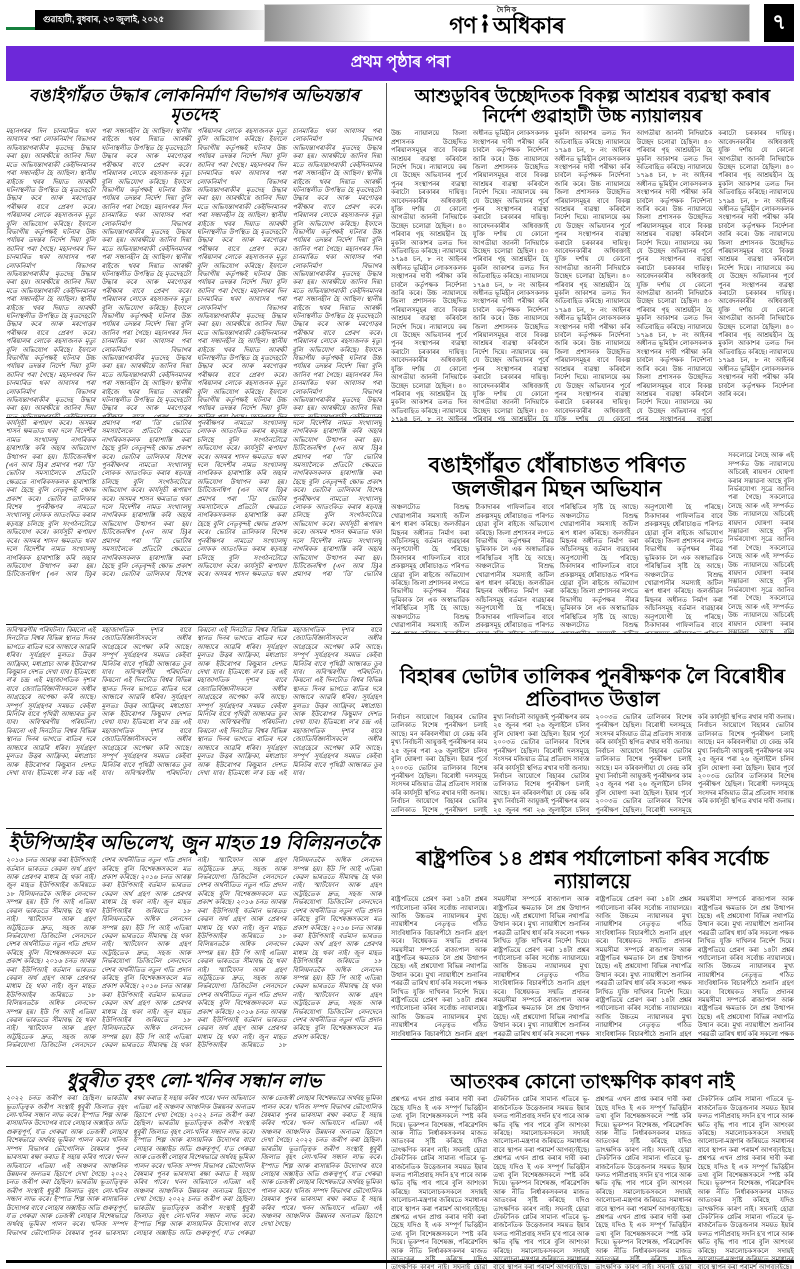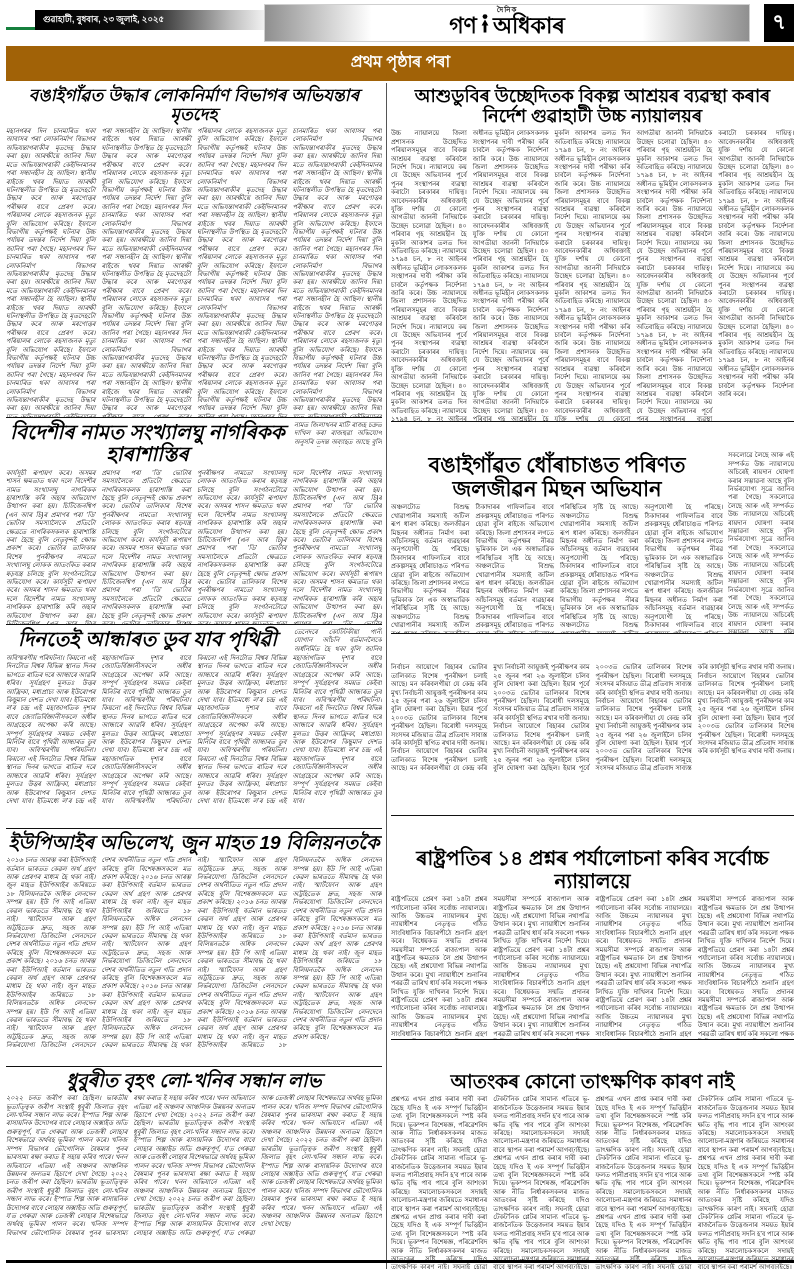--- a/index.html
+++ b/index.html
@@ -27,21 +27,21 @@
   .logo-person { display:inline-block; }
   .mh-right { width:215px; padding-top:6px; border-bottom:1px solid #222; height:26px; text-align:right; }
   .mh-right-date { font-size:10.5px; font-weight:bold; white-space:nowrap; }
   .page-num-box {
     width:30px; height:38px; background:#000; color:#fff; margin-left:8px;
     display:flex; align-items:center; justify-content:center;
     font-size:21px; font-weight:bold;
   }
   
   .section-banner {
-    margin-top:2px; background:#a16207; color:#fff; text-align:center;
+    margin-top:2px; background:#6d28d9; color:#fff; text-align:center;
     font-size:16px; font-weight:bold; padding:3px 0 5px 1px;
   }
   
   .content { display:flex; height:1186px; margin-top:2px; }
   .col-block { display:flex; flex-direction:column; }
   .col-left  { width:376px;font-style:italic; }
   .col-right { flex:1;gap:28px; }
   .v-rule { width:1px; background:#555; margin:0 4px; }
   .article { border-bottom:1px solid #111; padding:1px 0 2px 0; overflow:hidden; }
   .article:last-child { border-bottom:none; }
@@ -117,32 +117,24 @@
   <div class="content">
 
     <div class="col-block col-left">
 
       <div class="article aL1">
         <div class="headline hl-17">বঙাইগাঁৱত উদ্ধাৰ লোকনিৰ্মাণ বিভাগৰ অভিযন্তাৰ মৃতদেহ</div>
         <div class="body-text cols-4">মহানগৰৰ দিন চানমাৰিত থকা আবাসৰ পৰা লোকনিৰ্মাণ বিভাগৰ অভিযন্তাগৰাকীৰ মৃতদেহ উদ্ধাৰ কৰা হয়। আৰক্ষীয়ে জানিব দিয়া মতে অভিযন্তাগৰাকী কেইদিনমানৰ পৰা সন্ধানহীন হৈ আছিল। স্থানীয় ৰাইজে খবৰ দিয়াত আৰক্ষী ঘটনাস্থলীত উপস্থিত হৈ মৃতদেহটো উদ্ধাৰ কৰে আৰু মৰণোত্তৰ পৰীক্ষাৰ বাবে প্ৰেৰণ কৰে। পৰিয়ালৰ লোকে ৰহস্যজনক মৃত্যু বুলি অভিযোগ কৰিছে। ইফালে বিভাগীয় কৰ্তৃপক্ষই ঘটনাৰ উচ্চ পৰ্যায়ৰ তদন্তৰ নিৰ্দেশ দিয়া বুলি জানিব পৰা গৈছে। মহানগৰৰ দিন চানমাৰিত থকা আবাসৰ পৰা লোকনিৰ্মাণ বিভাগৰ অভিযন্তাগৰাকীৰ মৃতদেহ উদ্ধাৰ কৰা হয়। আৰক্ষীয়ে জানিব দিয়া মতে অভিযন্তাগৰাকী কেইদিনমানৰ পৰা সন্ধানহীন হৈ আছিল। স্থানীয় ৰাইজে খবৰ দিয়াত আৰক্ষী ঘটনাস্থলীত উপস্থিত হৈ মৃতদেহটো উদ্ধাৰ কৰে আৰু মৰণোত্তৰ পৰীক্ষাৰ বাবে প্ৰেৰণ কৰে। পৰিয়ালৰ লোকে ৰহস্যজনক মৃত্যু বুলি অভিযোগ কৰিছে। ইফালে বিভাগীয় কৰ্তৃপক্ষই ঘটনাৰ উচ্চ পৰ্যায়ৰ তদন্তৰ নিৰ্দেশ দিয়া বুলি জানিব পৰা গৈছে। মহানগৰৰ দিন চানমাৰিত থকা আবাসৰ পৰা লোকনিৰ্মাণ বিভাগৰ অভিযন্তাগৰাকীৰ মৃতদেহ উদ্ধাৰ কৰা হয়। আৰক্ষীয়ে জানিব দিয়া মতে অভিযন্তাগৰাকী কেইদিনমানৰ পৰা সন্ধানহীন হৈ আছিল। স্থানীয় ৰাইজে খবৰ দিয়াত আৰক্ষী ঘটনাস্থলীত উপস্থিত হৈ মৃতদেহটো উদ্ধাৰ কৰে আৰু মৰণোত্তৰ পৰীক্ষাৰ বাবে প্ৰেৰণ কৰে। পৰিয়ালৰ লোকে ৰহস্যজনক মৃত্যু বুলি অভিযোগ কৰিছে। ইফালে বিভাগীয় কৰ্তৃপক্ষই ঘটনাৰ উচ্চ পৰ্যায়ৰ তদন্তৰ নিৰ্দেশ দিয়া বুলি জানিব পৰা গৈছে। মহানগৰৰ দিন চানমাৰিত থকা আবাসৰ পৰা লোকনিৰ্মাণ বিভাগৰ অভিযন্তাগৰাকীৰ মৃতদেহ উদ্ধাৰ কৰা হয়। আৰক্ষীয়ে জানিব দিয়া মতে অভিযন্তাগৰাকী কেইদিনমানৰ পৰা সন্ধানহীন হৈ আছিল। স্থানীয় ৰাইজে খবৰ দিয়াত আৰক্ষী ঘটনাস্থলীত উপস্থিত হৈ মৃতদেহটো উদ্ধাৰ কৰে আৰু মৰণোত্তৰ পৰীক্ষাৰ বাবে প্ৰেৰণ কৰে। পৰিয়ালৰ লোকে ৰহস্যজনক মৃত্যু বুলি অভিযোগ কৰিছে। ইফালে বিভাগীয় কৰ্তৃপক্ষই ঘটনাৰ উচ্চ পৰ্যায়ৰ তদন্তৰ নিৰ্দেশ দিয়া বুলি জানিব পৰা গৈছে। মহানগৰৰ দিন চানমাৰিত থকা আবাসৰ পৰা লোকনিৰ্মাণ বিভাগৰ অভিযন্তাগৰাকীৰ মৃতদেহ উদ্ধাৰ কৰা হয়। আৰক্ষীয়ে জানিব দিয়া মতে অভিযন্তাগৰাকী কেইদিনমানৰ পৰা সন্ধানহীন হৈ আছিল। স্থানীয় ৰাইজে খবৰ দিয়াত আৰক্ষী ঘটনাস্থলীত উপস্থিত হৈ মৃতদেহটো উদ্ধাৰ কৰে আৰু মৰণোত্তৰ পৰীক্ষাৰ বাবে প্ৰেৰণ কৰে। পৰিয়ালৰ লোকে ৰহস্যজনক মৃত্যু বুলি অভিযোগ কৰিছে। ইফালে বিভাগীয় কৰ্তৃপক্ষই ঘটনাৰ উচ্চ পৰ্যায়ৰ তদন্তৰ নিৰ্দেশ দিয়া বুলি জানিব পৰা গৈছে। মহানগৰৰ দিন চানমাৰিত থকা আবাসৰ পৰা লোকনিৰ্মাণ বিভাগৰ অভিযন্তাগৰাকীৰ মৃতদেহ উদ্ধাৰ কৰা হয়। আৰক্ষীয়ে জানিব দিয়া মতে অভিযন্তাগৰাকী কেইদিনমানৰ পৰা সন্ধানহীন হৈ আছিল। স্থানীয় ৰাইজে খবৰ দিয়াত আৰক্ষী ঘটনাস্থলীত উপস্থিত হৈ মৃতদেহটো উদ্ধাৰ কৰে আৰু মৰণোত্তৰ পৰীক্ষাৰ বাবে প্ৰেৰণ কৰে। পৰিয়ালৰ লোকে ৰহস্যজনক মৃত্যু বুলি অভিযোগ কৰিছে। ইফালে বিভাগীয় কৰ্তৃপক্ষই ঘটনাৰ উচ্চ পৰ্যায়ৰ তদন্তৰ নিৰ্দেশ দিয়া বুলি জানিব পৰা গৈছে। মহানগৰৰ দিন চানমাৰিত থকা আবাসৰ পৰা লোকনিৰ্মাণ বিভাগৰ অভিযন্তাগৰাকীৰ মৃতদেহ উদ্ধাৰ কৰা হয়। আৰক্ষীয়ে জানিব দিয়া মতে অভিযন্তাগৰাকী কেইদিনমানৰ পৰা সন্ধানহীন হৈ আছিল। স্থানীয় ৰাইজে খবৰ দিয়াত আৰক্ষী ঘটনাস্থলীত উপস্থিত হৈ মৃতদেহটো উদ্ধাৰ কৰে আৰু মৰণোত্তৰ পৰীক্ষাৰ বাবে প্ৰেৰণ কৰে। পৰিয়ালৰ লোকে ৰহস্যজনক মৃত্যু বুলি অভিযোগ কৰিছে। ইফালে বিভাগীয় কৰ্তৃপক্ষই ঘটনাৰ উচ্চ পৰ্যায়ৰ তদন্তৰ নিৰ্দেশ দিয়া বুলি জানিব পৰা গৈছে। মহানগৰৰ দিন চানমাৰিত থকা আবাসৰ পৰা লোকনিৰ্মাণ বিভাগৰ অভিযন্তাগৰাকীৰ মৃতদেহ উদ্ধাৰ কৰা হয়। আৰক্ষীয়ে জানিব দিয়া মতে অভিযন্তাগৰাকী কেইদিনমানৰ পৰা সন্ধানহীন হৈ আছিল। স্থানীয় ৰাইজে খবৰ দিয়াত আৰক্ষী ঘটনাস্থলীত উপস্থিত হৈ মৃতদেহটো উদ্ধাৰ কৰে আৰু মৰণোত্তৰ পৰীক্ষাৰ বাবে প্ৰেৰণ কৰে। পৰিয়ালৰ লোকে ৰহস্যজনক মৃত্যু বুলি অভিযোগ কৰিছে। ইফালে বিভাগীয় কৰ্তৃপক্ষই ঘটনাৰ উচ্চ পৰ্যায়ৰ তদন্তৰ নিৰ্দেশ দিয়া বুলি জানিব পৰা গৈছে। মহানগৰৰ দিন চানমাৰিত থকা আবাসৰ পৰা লোকনিৰ্মাণ বিভাগৰ অভিযন্তাগৰাকীৰ মৃতদেহ উদ্ধাৰ কৰা হয়। আৰক্ষীয়ে জানিব দিয়া মতে অভিযন্তাগৰাকী কেইদিনমানৰ পৰা সন্ধানহীন হৈ আছিল। স্থানীয় ৰাইজে খবৰ দিয়াত আৰক্ষী ঘটনাস্থলীত উপস্থিত হৈ মৃতদেহটো উদ্ধাৰ কৰে আৰু মৰণোত্তৰ পৰীক্ষাৰ বাবে প্ৰেৰণ কৰে। পৰিয়ালৰ লোকে ৰহস্যজনক মৃত্যু বুলি অভিযোগ কৰিছে। ইফালে বিভাগীয় কৰ্তৃপক্ষই ঘটনাৰ উচ্চ পৰ্যায়ৰ তদন্তৰ নিৰ্দেশ দিয়া বুলি জানিব পৰা গৈছে। মহানগৰৰ দিন চানমাৰিত থকা আবাসৰ পৰা লোকনিৰ্মাণ বিভাগৰ অভিযন্তাগৰাকীৰ মৃতদেহ উদ্ধাৰ কৰা হয়। আৰক্ষীয়ে জানিব দিয়া মতে অভিযন্তাগৰাকী কেইদিনমানৰ পৰা সন্ধানহীন হৈ আছিল। স্থানীয় ৰাইজে খবৰ দিয়াত আৰক্ষী ঘটনাস্থলীত উপস্থিত হৈ মৃতদেহটো উদ্ধাৰ কৰে আৰু মৰণোত্তৰ পৰীক্ষাৰ বাবে প্ৰেৰণ কৰে। পৰিয়ালৰ লোকে ৰহস্যজনক মৃত্যু বুলি অভিযোগ কৰিছে। ইফালে বিভাগীয় কৰ্তৃপক্ষই ঘটনাৰ উচ্চ পৰ্যায়ৰ তদন্তৰ নিৰ্দেশ দিয়া বুলি জানিব পৰা গৈছে।</div>
       </div>
 
       <div class="article aL2">
-        <div class="hl-row">
-          <div class="headline hl-20">বিদেশীৰ নামত সংখ্যালঘু নাগৰিকক হাৰাশাস্তিৰ</div>
-          <div class="hl-side">নামত জিলাখনৰ মাটি ৰাজহ চক্ৰত দাখিল কৰা ৰাজহুৱা অভিযোগ অনুসৰি তদন্ত অব্যাহত আছে বুলি সূত্ৰে জানিব পৰা গৈছে।</div>
-        </div>
         <div class="body-text cols-4">কাৰ্যসূচী ৰূপায়ণ কৰে। অসমৰ শাসন ক্ষমতাত থকা দলে বিদেশীৰ নামত সংখ্যালঘু নাগৰিকক হাৰাশাস্তি কৰি অহাৰ অভিযোগ উত্থাপন কৰা হয়। চিটিজেনশ্বিপ (এন আৰ চি)ৰ প্ৰমাণৰ পৰা 'ডি' ভোটাৰ সমস্যালৈকে প্ৰতিটো ক্ষেত্ৰতে নাগৰিকসকলক হাৰাশাস্তি কৰা হৈছে বুলি নেতৃবৃন্দই ক্ষোভ প্ৰকাশ কৰে। ভোটাৰ তালিকাৰ বিশেষ পুনৰীক্ষণৰ নামতো সংখ্যালঘু লোকক আতংকিত কৰাৰ ষড়যন্ত্ৰ চলিছে বুলি সংগঠনটোৱে অভিযোগ কৰে। কাৰ্যসূচী ৰূপায়ণ কৰে। অসমৰ শাসন ক্ষমতাত থকা দলে বিদেশীৰ নামত সংখ্যালঘু নাগৰিকক হাৰাশাস্তি কৰি অহাৰ অভিযোগ উত্থাপন কৰা হয়। চিটিজেনশ্বিপ (এন আৰ চি)ৰ প্ৰমাণৰ পৰা 'ডি' ভোটাৰ সমস্যালৈকে প্ৰতিটো ক্ষেত্ৰতে নাগৰিকসকলক হাৰাশাস্তি কৰা হৈছে বুলি নেতৃবৃন্দই ক্ষোভ প্ৰকাশ কৰে। ভোটাৰ তালিকাৰ বিশেষ পুনৰীক্ষণৰ নামতো সংখ্যালঘু লোকক আতংকিত কৰাৰ ষড়যন্ত্ৰ চলিছে বুলি সংগঠনটোৱে অভিযোগ কৰে। কাৰ্যসূচী ৰূপায়ণ কৰে। অসমৰ শাসন ক্ষমতাত থকা দলে বিদেশীৰ নামত সংখ্যালঘু নাগৰিকক হাৰাশাস্তি কৰি অহাৰ অভিযোগ উত্থাপন কৰা হয়। চিটিজেনশ্বিপ (এন আৰ চি)ৰ প্ৰমাণৰ পৰা 'ডি' ভোটাৰ সমস্যালৈকে প্ৰতিটো ক্ষেত্ৰতে নাগৰিকসকলক হাৰাশাস্তি কৰা হৈছে বুলি নেতৃবৃন্দই ক্ষোভ প্ৰকাশ কৰে। ভোটাৰ তালিকাৰ বিশেষ পুনৰীক্ষণৰ নামতো সংখ্যালঘু লোকক আতংকিত কৰাৰ ষড়যন্ত্ৰ চলিছে বুলি সংগঠনটোৱে অভিযোগ কৰে। কাৰ্যসূচী ৰূপায়ণ কৰে। অসমৰ শাসন ক্ষমতাত থকা দলে বিদেশীৰ নামত সংখ্যালঘু নাগৰিকক হাৰাশাস্তি কৰি অহাৰ অভিযোগ উত্থাপন কৰা হয়। চিটিজেনশ্বিপ (এন আৰ চি)ৰ প্ৰমাণৰ পৰা 'ডি' ভোটাৰ সমস্যালৈকে প্ৰতিটো ক্ষেত্ৰতে নাগৰিকসকলক হাৰাশাস্তি কৰা হৈছে বুলি নেতৃবৃন্দই ক্ষোভ প্ৰকাশ কৰে। ভোটাৰ তালিকাৰ বিশেষ পুনৰীক্ষণৰ নামতো সংখ্যালঘু লোকক আতংকিত কৰাৰ ষড়যন্ত্ৰ চলিছে বুলি সংগঠনটোৱে অভিযোগ কৰে। কাৰ্যসূচী ৰূপায়ণ কৰে। অসমৰ শাসন ক্ষমতাত থকা দলে বিদেশীৰ নামত সংখ্যালঘু নাগৰিকক হাৰাশাস্তি কৰি অহাৰ অভিযোগ উত্থাপন কৰা হয়। চিটিজেনশ্বিপ (এন আৰ চি)ৰ প্ৰমাণৰ পৰা 'ডি' ভোটাৰ সমস্যালৈকে প্ৰতিটো ক্ষেত্ৰতে নাগৰিকসকলক হাৰাশাস্তি কৰা হৈছে বুলি নেতৃবৃন্দই ক্ষোভ প্ৰকাশ কৰে। ভোটাৰ তালিকাৰ বিশেষ পুনৰীক্ষণৰ নামতো সংখ্যালঘু লোকক আতংকিত কৰাৰ ষড়যন্ত্ৰ চলিছে বুলি সংগঠনটোৱে অভিযোগ কৰে। কাৰ্যসূচী ৰূপায়ণ কৰে। অসমৰ শাসন ক্ষমতাত থকা দলে বিদেশীৰ নামত সংখ্যালঘু নাগৰিকক হাৰাশাস্তি কৰি অহাৰ অভিযোগ উত্থাপন কৰা হয়। চিটিজেনশ্বিপ (এন আৰ চি)ৰ প্ৰমাণৰ পৰা 'ডি' ভোটাৰ সমস্যালৈকে প্ৰতিটো ক্ষেত্ৰতে নাগৰিকসকলক হাৰাশাস্তি কৰা হৈছে বুলি নেতৃবৃন্দই ক্ষোভ প্ৰকাশ কৰে। ভোটাৰ তালিকাৰ বিশেষ পুনৰীক্ষণৰ নামতো সংখ্যালঘু লোকক আতংকিত কৰাৰ ষড়যন্ত্ৰ চলিছে বুলি সংগঠনটোৱে অভিযোগ কৰে।</div>
       </div>
 
       <div class="article aL3">
-        <div class="hl-row">
-          <div class="headline hl-20">দিনতেই আন্ধাৰত ডুব যাব পৃথিৱী</div>
-          <div class="hl-side">তেনেদৰে কোটিটকীয়া পানী যোগান আঁচনি বৰ্তমানলৈকে অৰ্ধনিৰ্মিত হৈ থকা বুলি জানিব পৰা গৈছে।</div>
-        </div>
         <div class="body-text cols-4">অবিস্মৰণীয় পৰিঘটনা। কিয়নো এই দিনটোত বিশ্বৰ বিভিন্ন স্থানত দিনৰ ভাগতে ৰাতিৰ দৰে আন্ধাৰে আৱৰি ধৰিব। সূৰ্যগ্ৰহণ মূলতঃ উত্তৰ আফ্ৰিকা, মধ্যপ্ৰাচ্য আৰু ইউৰোপৰ কিছুমান দেশত দেখা যাব। ইতিমধ্যে ল'ৰ চন্দ্ৰ এই মহাজাগতিক দৃশ্যৰ বাবে জ্যোতিৰ্বিজ্ঞানীসকলে অধীৰ আগ্ৰহেৰে অপেক্ষা কৰি আছে। সম্পূৰ্ণ সূৰ্যগ্ৰহণৰ সময়ত কেইবা মিনিটৰ বাবে পৃথিৱী আন্ধাৰত ডুব যাব। অবিস্মৰণীয় পৰিঘটনা। কিয়নো এই দিনটোত বিশ্বৰ বিভিন্ন স্থানত দিনৰ ভাগতে ৰাতিৰ দৰে আন্ধাৰে আৱৰি ধৰিব। সূৰ্যগ্ৰহণ মূলতঃ উত্তৰ আফ্ৰিকা, মধ্যপ্ৰাচ্য আৰু ইউৰোপৰ কিছুমান দেশত দেখা যাব। ইতিমধ্যে ল'ৰ চন্দ্ৰ এই মহাজাগতিক দৃশ্যৰ বাবে জ্যোতিৰ্বিজ্ঞানীসকলে অধীৰ আগ্ৰহেৰে অপেক্ষা কৰি আছে। সম্পূৰ্ণ সূৰ্যগ্ৰহণৰ সময়ত কেইবা মিনিটৰ বাবে পৃথিৱী আন্ধাৰত ডুব যাব। অবিস্মৰণীয় পৰিঘটনা। কিয়নো এই দিনটোত বিশ্বৰ বিভিন্ন স্থানত দিনৰ ভাগতে ৰাতিৰ দৰে আন্ধাৰে আৱৰি ধৰিব। সূৰ্যগ্ৰহণ মূলতঃ উত্তৰ আফ্ৰিকা, মধ্যপ্ৰাচ্য আৰু ইউৰোপৰ কিছুমান দেশত দেখা যাব। ইতিমধ্যে ল'ৰ চন্দ্ৰ এই মহাজাগতিক দৃশ্যৰ বাবে জ্যোতিৰ্বিজ্ঞানীসকলে অধীৰ আগ্ৰহেৰে অপেক্ষা কৰি আছে। সম্পূৰ্ণ সূৰ্যগ্ৰহণৰ সময়ত কেইবা মিনিটৰ বাবে পৃথিৱী আন্ধাৰত ডুব যাব। অবিস্মৰণীয় পৰিঘটনা। কিয়নো এই দিনটোত বিশ্বৰ বিভিন্ন স্থানত দিনৰ ভাগতে ৰাতিৰ দৰে আন্ধাৰে আৱৰি ধৰিব। সূৰ্যগ্ৰহণ মূলতঃ উত্তৰ আফ্ৰিকা, মধ্যপ্ৰাচ্য আৰু ইউৰোপৰ কিছুমান দেশত দেখা যাব। ইতিমধ্যে ল'ৰ চন্দ্ৰ এই মহাজাগতিক দৃশ্যৰ বাবে জ্যোতিৰ্বিজ্ঞানীসকলে অধীৰ আগ্ৰহেৰে অপেক্ষা কৰি আছে। সম্পূৰ্ণ সূৰ্যগ্ৰহণৰ সময়ত কেইবা মিনিটৰ বাবে পৃথিৱী আন্ধাৰত ডুব যাব। অবিস্মৰণীয় পৰিঘটনা। কিয়নো এই দিনটোত বিশ্বৰ বিভিন্ন স্থানত দিনৰ ভাগতে ৰাতিৰ দৰে আন্ধাৰে আৱৰি ধৰিব। সূৰ্যগ্ৰহণ মূলতঃ উত্তৰ আফ্ৰিকা, মধ্যপ্ৰাচ্য আৰু ইউৰোপৰ কিছুমান দেশত দেখা যাব। ইতিমধ্যে ল'ৰ চন্দ্ৰ এই মহাজাগতিক দৃশ্যৰ বাবে জ্যোতিৰ্বিজ্ঞানীসকলে অধীৰ আগ্ৰহেৰে অপেক্ষা কৰি আছে। সম্পূৰ্ণ সূৰ্যগ্ৰহণৰ সময়ত কেইবা মিনিটৰ বাবে পৃথিৱী আন্ধাৰত ডুব যাব। অবিস্মৰণীয় পৰিঘটনা। কিয়নো এই দিনটোত বিশ্বৰ বিভিন্ন স্থানত দিনৰ ভাগতে ৰাতিৰ দৰে আন্ধাৰে আৱৰি ধৰিব। সূৰ্যগ্ৰহণ মূলতঃ উত্তৰ আফ্ৰিকা, মধ্যপ্ৰাচ্য আৰু ইউৰোপৰ কিছুমান দেশত দেখা যাব। ইতিমধ্যে ল'ৰ চন্দ্ৰ এই মহাজাগতিক দৃশ্যৰ বাবে জ্যোতিৰ্বিজ্ঞানীসকলে অধীৰ আগ্ৰহেৰে অপেক্ষা কৰি আছে। সম্পূৰ্ণ সূৰ্যগ্ৰহণৰ সময়ত কেইবা মিনিটৰ বাবে পৃথিৱী আন্ধাৰত ডুব যাব।</div>
       </div>
 
       <div class="article aL4">
         <div class="headline hl-19">ইউপিআইৰ অভিলেখ, জুন মাহত 19 বিলিয়নতকৈ</div>
         <div class="body-text cols-4">২০১৬ চনত আৰম্ভ কৰা ইউপিআই বৰ্তমান ভাৰতত কেৱল অৰ্থ গ্ৰহণ আৰু প্ৰেৰণৰ মাধ্যম হৈ থকা নাই। জুন মাহত ইউপিআইৰ জৰিয়তে ১৮ বিলিয়নতকৈ অধিক লেনদেন সম্পন্ন হয়। ইউ পি আই এতিয়া কেৱল ভাৰততে সীমাবদ্ধ হৈ থকা নাই। স্মাৰ্টফোন আৰু গ্ৰহণ অট্টহিতেক দ্ৰুত, সহজ আৰু নিৰ্ভৰযোগ্য ডিজিটেল লেনদেনে দেশৰ অৰ্থনীতিত নতুন গতি প্ৰদান কৰিছে বুলি বিশেষজ্ঞসকলে মত প্ৰকাশ কৰিছে। ২০১৬ চনত আৰম্ভ কৰা ইউপিআই বৰ্তমান ভাৰতত কেৱল অৰ্থ গ্ৰহণ আৰু প্ৰেৰণৰ মাধ্যম হৈ থকা নাই। জুন মাহত ইউপিআইৰ জৰিয়তে ১৮ বিলিয়নতকৈ অধিক লেনদেন সম্পন্ন হয়। ইউ পি আই এতিয়া কেৱল ভাৰততে সীমাবদ্ধ হৈ থকা নাই। স্মাৰ্টফোন আৰু গ্ৰহণ অট্টহিতেক দ্ৰুত, সহজ আৰু নিৰ্ভৰযোগ্য ডিজিটেল লেনদেনে দেশৰ অৰ্থনীতিত নতুন গতি প্ৰদান কৰিছে বুলি বিশেষজ্ঞসকলে মত প্ৰকাশ কৰিছে। ২০১৬ চনত আৰম্ভ কৰা ইউপিআই বৰ্তমান ভাৰতত কেৱল অৰ্থ গ্ৰহণ আৰু প্ৰেৰণৰ মাধ্যম হৈ থকা নাই। জুন মাহত ইউপিআইৰ জৰিয়তে ১৮ বিলিয়নতকৈ অধিক লেনদেন সম্পন্ন হয়। ইউ পি আই এতিয়া কেৱল ভাৰততে সীমাবদ্ধ হৈ থকা নাই। স্মাৰ্টফোন আৰু গ্ৰহণ অট্টহিতেক দ্ৰুত, সহজ আৰু নিৰ্ভৰযোগ্য ডিজিটেল লেনদেনে দেশৰ অৰ্থনীতিত নতুন গতি প্ৰদান কৰিছে বুলি বিশেষজ্ঞসকলে মত প্ৰকাশ কৰিছে। ২০১৬ চনত আৰম্ভ কৰা ইউপিআই বৰ্তমান ভাৰতত কেৱল অৰ্থ গ্ৰহণ আৰু প্ৰেৰণৰ মাধ্যম হৈ থকা নাই। জুন মাহত ইউপিআইৰ জৰিয়তে ১৮ বিলিয়নতকৈ অধিক লেনদেন সম্পন্ন হয়। ইউ পি আই এতিয়া কেৱল ভাৰততে সীমাবদ্ধ হৈ থকা নাই। স্মাৰ্টফোন আৰু গ্ৰহণ অট্টহিতেক দ্ৰুত, সহজ আৰু নিৰ্ভৰযোগ্য ডিজিটেল লেনদেনে দেশৰ অৰ্থনীতিত নতুন গতি প্ৰদান কৰিছে বুলি বিশেষজ্ঞসকলে মত প্ৰকাশ কৰিছে। ২০১৬ চনত আৰম্ভ কৰা ইউপিআই বৰ্তমান ভাৰতত কেৱল অৰ্থ গ্ৰহণ আৰু প্ৰেৰণৰ মাধ্যম হৈ থকা নাই। জুন মাহত ইউপিআইৰ জৰিয়তে ১৮ বিলিয়নতকৈ অধিক লেনদেন সম্পন্ন হয়। ইউ পি আই এতিয়া কেৱল ভাৰততে সীমাবদ্ধ হৈ থকা নাই। স্মাৰ্টফোন আৰু গ্ৰহণ অট্টহিতেক দ্ৰুত, সহজ আৰু নিৰ্ভৰযোগ্য ডিজিটেল লেনদেনে দেশৰ অৰ্থনীতিত নতুন গতি প্ৰদান কৰিছে বুলি বিশেষজ্ঞসকলে মত প্ৰকাশ কৰিছে। ২০১৬ চনত আৰম্ভ কৰা ইউপিআই বৰ্তমান ভাৰতত কেৱল অৰ্থ গ্ৰহণ আৰু প্ৰেৰণৰ মাধ্যম হৈ থকা নাই। জুন মাহত ইউপিআইৰ জৰিয়তে ১৮ বিলিয়নতকৈ অধিক লেনদেন সম্পন্ন হয়। ইউ পি আই এতিয়া কেৱল ভাৰততে সীমাবদ্ধ হৈ থকা নাই। স্মাৰ্টফোন আৰু গ্ৰহণ অট্টহিতেক দ্ৰুত, সহজ আৰু নিৰ্ভৰযোগ্য ডিজিটেল লেনদেনে দেশৰ অৰ্থনীতিত নতুন গতি প্ৰদান কৰিছে বুলি বিশেষজ্ঞসকলে মত প্ৰকাশ কৰিছে। ২০১৬ চনত আৰম্ভ কৰা ইউপিআই বৰ্তমান ভাৰতত কেৱল অৰ্থ গ্ৰহণ আৰু প্ৰেৰণৰ মাধ্যম হৈ থকা নাই। জুন মাহত ইউপিআইৰ জৰিয়তে ১৮ বিলিয়নতকৈ অধিক লেনদেন সম্পন্ন হয়। ইউ পি আই এতিয়া কেৱল ভাৰততে সীমাবদ্ধ হৈ থকা নাই। স্মাৰ্টফোন আৰু গ্ৰহণ অট্টহিতেক দ্ৰুত, সহজ আৰু নিৰ্ভৰযোগ্য ডিজিটেল লেনদেনে দেশৰ অৰ্থনীতিত নতুন গতি প্ৰদান কৰিছে বুলি বিশেষজ্ঞসকলে মত প্ৰকাশ কৰিছে।</div>
       </div>
 
       <div class="article aL5">
         <div class="headline hl-19">ধুবুৰীত বৃহৎ লো-খনিৰ সন্ধান লাভ</div>
@@ -164,20 +156,21 @@
         <div class="sub-row">
           <div class="sub-main aR2-main">
             <div class="headline hl-21">বঙাইগাঁৱত ধোঁৰাচাঙত পৰিণত জলজীৱন মিছন অভিযান</div>
             <div class="body-text cols-4">অঞ্চলটোত বিশুদ্ধ খোৱাপানীৰ সমস্যাই জটিল ৰূপ ধাৰণ কৰিছে। জলজীৱন মিছনৰ অধীনত নিৰ্মাণ কৰা আঁচনিসমূহ বৰ্তমান ব্যৱহাৰৰ অনুপযোগী হৈ পৰিছে। ঠিকাদাৰৰ গাফিলতিৰ বাবে প্ৰকল্পসমূহ ধোঁৰাচাঙত পৰিণত হোৱা বুলি ৰাইজে অভিযোগ কৰিছে। জিলা প্ৰশাসনৰ লগতে বিভাগীয় কৰ্তৃপক্ষৰ নীৰৱ ভূমিকাক লৈ এক অস্বাভাৱিক পৰিস্থিতিৰ সৃষ্টি হৈ আছে। অঞ্চলটোত বিশুদ্ধ খোৱাপানীৰ সমস্যাই জটিল ৰূপ ধাৰণ কৰিছে। জলজীৱন মিছনৰ অধীনত নিৰ্মাণ কৰা আঁচনিসমূহ বৰ্তমান ব্যৱহাৰৰ অনুপযোগী হৈ পৰিছে। ঠিকাদাৰৰ গাফিলতিৰ বাবে প্ৰকল্পসমূহ ধোঁৰাচাঙত পৰিণত হোৱা বুলি ৰাইজে অভিযোগ কৰিছে। জিলা প্ৰশাসনৰ লগতে বিভাগীয় কৰ্তৃপক্ষৰ নীৰৱ ভূমিকাক লৈ এক অস্বাভাৱিক পৰিস্থিতিৰ সৃষ্টি হৈ আছে। অঞ্চলটোত বিশুদ্ধ খোৱাপানীৰ সমস্যাই জটিল ৰূপ ধাৰণ কৰিছে। জলজীৱন মিছনৰ অধীনত নিৰ্মাণ কৰা আঁচনিসমূহ বৰ্তমান ব্যৱহাৰৰ অনুপযোগী হৈ পৰিছে। ঠিকাদাৰৰ গাফিলতিৰ বাবে প্ৰকল্পসমূহ ধোঁৰাচাঙত পৰিণত হোৱা বুলি ৰাইজে অভিযোগ কৰিছে। জিলা প্ৰশাসনৰ লগতে বিভাগীয় কৰ্তৃপক্ষৰ নীৰৱ ভূমিকাক লৈ এক অস্বাভাৱিক পৰিস্থিতিৰ সৃষ্টি হৈ আছে। অঞ্চলটোত বিশুদ্ধ খোৱাপানীৰ সমস্যাই জটিল ৰূপ ধাৰণ কৰিছে। জলজীৱন মিছনৰ অধীনত নিৰ্মাণ কৰা আঁচনিসমূহ বৰ্তমান ব্যৱহাৰৰ অনুপযোগী হৈ পৰিছে। ঠিকাদাৰৰ গাফিলতিৰ বাবে প্ৰকল্পসমূহ ধোঁৰাচাঙত পৰিণত হোৱা বুলি ৰাইজে অভিযোগ কৰিছে। জিলা প্ৰশাসনৰ লগতে বিভাগীয় কৰ্তৃপক্ষৰ নীৰৱ ভূমিকাক লৈ এক অস্বাভাৱিক পৰিস্থিতিৰ সৃষ্টি হৈ আছে। অঞ্চলটোত বিশুদ্ধ খোৱাপানীৰ সমস্যাই জটিল ৰূপ ধাৰণ কৰিছে। জলজীৱন মিছনৰ অধীনত নিৰ্মাণ কৰা আঁচনিসমূহ বৰ্তমান ব্যৱহাৰৰ অনুপযোগী হৈ পৰিছে। ঠিকাদাৰৰ গাফিলতিৰ বাবে প্ৰকল্পসমূহ ধোঁৰাচাঙত পৰিণত হোৱা বুলি ৰাইজে অভিযোগ কৰিছে। জিলা প্ৰশাসনৰ লগতে বিভাগীয় কৰ্তৃপক্ষৰ নীৰৱ ভূমিকাক লৈ এক অস্বাভাৱিক পৰিস্থিতিৰ সৃষ্টি হৈ আছে। অঞ্চলটোত বিশুদ্ধ খোৱাপানীৰ সমস্যাই জটিল ৰূপ ধাৰণ কৰিছে। জলজীৱন মিছনৰ অধীনত নিৰ্মাণ কৰা আঁচনিসমূহ বৰ্তমান ব্যৱহাৰৰ অনুপযোগী হৈ পৰিছে। ঠিকাদাৰৰ গাফিলতিৰ বাবে প্ৰকল্পসমূহ ধোঁৰাচাঙত পৰিণত হোৱা বুলি ৰাইজে অভিযোগ কৰিছে। জিলা প্ৰশাসনৰ লগতে বিভাগীয় কৰ্তৃপক্ষৰ নীৰৱ ভূমিকাক লৈ এক অস্বাভাৱিক পৰিস্থিতিৰ সৃষ্টি হৈ আছে।</div>
           </div>
           <div class="side-col aR2-side">সকলোৱে লৈছে আৰু এই সম্পৰ্কত উচ্চ ন্যায়ালয়ে অচিৰেই ৰায়দান ঘোষণা কৰাৰ সম্ভাৱনা আছে বুলি নিৰ্ভৰযোগ্য সূত্ৰে জানিব পৰা গৈছে। সকলোৱে লৈছে আৰু এই সম্পৰ্কত উচ্চ ন্যায়ালয়ে অচিৰেই ৰায়দান ঘোষণা কৰাৰ সম্ভাৱনা আছে বুলি নিৰ্ভৰযোগ্য সূত্ৰে জানিব পৰা গৈছে। সকলোৱে লৈছে আৰু এই সম্পৰ্কত উচ্চ ন্যায়ালয়ে অচিৰেই ৰায়দান ঘোষণা কৰাৰ সম্ভাৱনা আছে বুলি নিৰ্ভৰযোগ্য সূত্ৰে জানিব পৰা গৈছে। সকলোৱে লৈছে আৰু এই সম্পৰ্কত উচ্চ ন্যায়ালয়ে অচিৰেই ৰায়দান ঘোষণা কৰাৰ সম্ভাৱনা আছে বুলি নিৰ্ভৰযোগ্য সূত্ৰে জানিব পৰা গৈছে।</div>
         </div>
       </div>
 
       <div class="article aR3">
+        <div class="headline hl-20">বিহাৰৰ ভোটাৰ তালিকৰ পুনৰীক্ষণক লৈ বিৰোধীৰ প্ৰতিবাদত উত্তাল</div>
         <div class="body-text cols-4">নিৰ্বাচন আয়োগে বিহাৰৰ ভোটাৰ তালিকাত বিশেষ পুনৰীক্ষণ চলাই আছে। মন কৰিবলগীয়া যে কেন্দ্ৰ কৰি মুখ্য নিৰ্বাচনী আয়ুক্তই পুনৰীক্ষণৰ কাম ২৫ জুনৰ পৰা ২৬ জুলাইলৈ চলিব বুলি ঘোষণা কৰা হৈছিল। ইয়াৰ পূৰ্বে ২০০৩ত ভোটাৰ তালিকাৰ বিশেষ পুনৰীক্ষণ হৈছিল। বিৰোধী দলসমূহে সংসদৰ মজিয়াত তীব্ৰ প্ৰতিবাদ সাব্যস্ত কৰি কাৰ্যসূচী স্থগিত ৰখাৰ দাবী জনায়। নিৰ্বাচন আয়োগে বিহাৰৰ ভোটাৰ তালিকাত বিশেষ পুনৰীক্ষণ চলাই আছে। মন কৰিবলগীয়া যে কেন্দ্ৰ কৰি মুখ্য নিৰ্বাচনী আয়ুক্তই পুনৰীক্ষণৰ কাম ২৫ জুনৰ পৰা ২৬ জুলাইলৈ চলিব বুলি ঘোষণা কৰা হৈছিল। ইয়াৰ পূৰ্বে ২০০৩ত ভোটাৰ তালিকাৰ বিশেষ পুনৰীক্ষণ হৈছিল। বিৰোধী দলসমূহে সংসদৰ মজিয়াত তীব্ৰ প্ৰতিবাদ সাব্যস্ত কৰি কাৰ্যসূচী স্থগিত ৰখাৰ দাবী জনায়। নিৰ্বাচন আয়োগে বিহাৰৰ ভোটাৰ তালিকাত বিশেষ পুনৰীক্ষণ চলাই আছে। মন কৰিবলগীয়া যে কেন্দ্ৰ কৰি মুখ্য নিৰ্বাচনী আয়ুক্তই পুনৰীক্ষণৰ কাম ২৫ জুনৰ পৰা ২৬ জুলাইলৈ চলিব বুলি ঘোষণা কৰা হৈছিল। ইয়াৰ পূৰ্বে ২০০৩ত ভোটাৰ তালিকাৰ বিশেষ পুনৰীক্ষণ হৈছিল। বিৰোধী দলসমূহে সংসদৰ মজিয়াত তীব্ৰ প্ৰতিবাদ সাব্যস্ত কৰি কাৰ্যসূচী স্থগিত ৰখাৰ দাবী জনায়। নিৰ্বাচন আয়োগে বিহাৰৰ ভোটাৰ তালিকাত বিশেষ পুনৰীক্ষণ চলাই আছে। মন কৰিবলগীয়া যে কেন্দ্ৰ কৰি মুখ্য নিৰ্বাচনী আয়ুক্তই পুনৰীক্ষণৰ কাম ২৫ জুনৰ পৰা ২৬ জুলাইলৈ চলিব বুলি ঘোষণা কৰা হৈছিল। ইয়াৰ পূৰ্বে ২০০৩ত ভোটাৰ তালিকাৰ বিশেষ পুনৰীক্ষণ হৈছিল। বিৰোধী দলসমূহে সংসদৰ মজিয়াত তীব্ৰ প্ৰতিবাদ সাব্যস্ত কৰি কাৰ্যসূচী স্থগিত ৰখাৰ দাবী জনায়। নিৰ্বাচন আয়োগে বিহাৰৰ ভোটাৰ তালিকাত বিশেষ পুনৰীক্ষণ চলাই আছে। মন কৰিবলগীয়া যে কেন্দ্ৰ কৰি মুখ্য নিৰ্বাচনী আয়ুক্তই পুনৰীক্ষণৰ কাম ২৫ জুনৰ পৰা ২৬ জুলাইলৈ চলিব বুলি ঘোষণা কৰা হৈছিল। ইয়াৰ পূৰ্বে ২০০৩ত ভোটাৰ তালিকাৰ বিশেষ পুনৰীক্ষণ হৈছিল। বিৰোধী দলসমূহে সংসদৰ মজিয়াত তীব্ৰ প্ৰতিবাদ সাব্যস্ত কৰি কাৰ্যসূচী স্থগিত ৰখাৰ দাবী জনায়।</div>
       </div>
 
       <div class="article aR4">
         <div class="headline hl-20">ৰাষ্ট্ৰপতিৰ ১৪ প্ৰশ্নৰ পৰ্যালোচনা কৰিব সৰ্বোচ্চ ন্যায়ালয়ে</div>
         <div class="body-text cols-4">ৰাষ্ট্ৰপতিয়ে প্ৰেৰণ কৰা ১৪টা প্ৰশ্নৰ পৰ্যালোচনা কৰিব সৰ্বোচ্চ ন্যায়ালয়ে। আজি উচ্চতম ন্যায়ালয়ৰ মুখ্য ন্যায়াধীশৰ নেতৃত্বত গঠিত সাংবিধানিক বিচাৰপীঠে শুনানি গ্ৰহণ কৰে। বিধেয়কত সন্মতি প্ৰদানৰ সময়সীমা সম্পৰ্কে ৰাজ্যপাল আৰু ৰাষ্ট্ৰপতিৰ ক্ষমতাক লৈ প্ৰশ্ন উত্থাপন হৈছে। এই প্ৰশ্নযোগা বিভিন্ন নথাপত্ৰি উত্থান কৰে। মুখ্য ন্যায়াধীশে শুনানিৰ পৰৱৰ্তী তাৰিখ ধাৰ্য কৰি সকলো পক্ষক লিখিত যুক্তি দাখিলৰ নিৰ্দেশ দিয়ে। ৰাষ্ট্ৰপতিয়ে প্ৰেৰণ কৰা ১৪টা প্ৰশ্নৰ পৰ্যালোচনা কৰিব সৰ্বোচ্চ ন্যায়ালয়ে। আজি উচ্চতম ন্যায়ালয়ৰ মুখ্য ন্যায়াধীশৰ নেতৃত্বত গঠিত সাংবিধানিক বিচাৰপীঠে শুনানি গ্ৰহণ কৰে। বিধেয়কত সন্মতি প্ৰদানৰ সময়সীমা সম্পৰ্কে ৰাজ্যপাল আৰু ৰাষ্ট্ৰপতিৰ ক্ষমতাক লৈ প্ৰশ্ন উত্থাপন হৈছে। এই প্ৰশ্নযোগা বিভিন্ন নথাপত্ৰি উত্থান কৰে। মুখ্য ন্যায়াধীশে শুনানিৰ পৰৱৰ্তী তাৰিখ ধাৰ্য কৰি সকলো পক্ষক লিখিত যুক্তি দাখিলৰ নিৰ্দেশ দিয়ে। ৰাষ্ট্ৰপতিয়ে প্ৰেৰণ কৰা ১৪টা প্ৰশ্নৰ পৰ্যালোচনা কৰিব সৰ্বোচ্চ ন্যায়ালয়ে। আজি উচ্চতম ন্যায়ালয়ৰ মুখ্য ন্যায়াধীশৰ নেতৃত্বত গঠিত সাংবিধানিক বিচাৰপীঠে শুনানি গ্ৰহণ কৰে। বিধেয়কত সন্মতি প্ৰদানৰ সময়সীমা সম্পৰ্কে ৰাজ্যপাল আৰু ৰাষ্ট্ৰপতিৰ ক্ষমতাক লৈ প্ৰশ্ন উত্থাপন হৈছে। এই প্ৰশ্নযোগা বিভিন্ন নথাপত্ৰি উত্থান কৰে। মুখ্য ন্যায়াধীশে শুনানিৰ পৰৱৰ্তী তাৰিখ ধাৰ্য কৰি সকলো পক্ষক লিখিত যুক্তি দাখিলৰ নিৰ্দেশ দিয়ে। ৰাষ্ট্ৰপতিয়ে প্ৰেৰণ কৰা ১৪টা প্ৰশ্নৰ পৰ্যালোচনা কৰিব সৰ্বোচ্চ ন্যায়ালয়ে। আজি উচ্চতম ন্যায়ালয়ৰ মুখ্য ন্যায়াধীশৰ নেতৃত্বত গঠিত সাংবিধানিক বিচাৰপীঠে শুনানি গ্ৰহণ কৰে। বিধেয়কত সন্মতি প্ৰদানৰ সময়সীমা সম্পৰ্কে ৰাজ্যপাল আৰু ৰাষ্ট্ৰপতিৰ ক্ষমতাক লৈ প্ৰশ্ন উত্থাপন হৈছে। এই প্ৰশ্নযোগা বিভিন্ন নথাপত্ৰি উত্থান কৰে। মুখ্য ন্যায়াধীশে শুনানিৰ পৰৱৰ্তী তাৰিখ ধাৰ্য কৰি সকলো পক্ষক লিখিত যুক্তি দাখিলৰ নিৰ্দেশ দিয়ে। ৰাষ্ট্ৰপতিয়ে প্ৰেৰণ কৰা ১৪টা প্ৰশ্নৰ পৰ্যালোচনা কৰিব সৰ্বোচ্চ ন্যায়ালয়ে। আজি উচ্চতম ন্যায়ালয়ৰ মুখ্য ন্যায়াধীশৰ নেতৃত্বত গঠিত সাংবিধানিক বিচাৰপীঠে শুনানি গ্ৰহণ কৰে। বিধেয়কত সন্মতি প্ৰদানৰ সময়সীমা সম্পৰ্কে ৰাজ্যপাল আৰু ৰাষ্ট্ৰপতিৰ ক্ষমতাক লৈ প্ৰশ্ন উত্থাপন হৈছে। এই প্ৰশ্নযোগা বিভিন্ন নথাপত্ৰি উত্থান কৰে। মুখ্য ন্যায়াধীশে শুনানিৰ পৰৱৰ্তী তাৰিখ ধাৰ্য কৰি সকলো পক্ষক লিখিত যুক্তি দাখিলৰ নিৰ্দেশ দিয়ে। ৰাষ্ট্ৰপতিয়ে প্ৰেৰণ কৰা ১৪টা প্ৰশ্নৰ পৰ্যালোচনা কৰিব সৰ্বোচ্চ ন্যায়ালয়ে। আজি উচ্চতম ন্যায়ালয়ৰ মুখ্য ন্যায়াধীশৰ নেতৃত্বত গঠিত সাংবিধানিক বিচাৰপীঠে শুনানি গ্ৰহণ কৰে। বিধেয়কত সন্মতি প্ৰদানৰ সময়সীমা সম্পৰ্কে ৰাজ্যপাল আৰু ৰাষ্ট্ৰপতিৰ ক্ষমতাক লৈ প্ৰশ্ন উত্থাপন হৈছে। এই প্ৰশ্নযোগা বিভিন্ন নথাপত্ৰি উত্থান কৰে। মুখ্য ন্যায়াধীশে শুনানিৰ পৰৱৰ্তী তাৰিখ ধাৰ্য কৰি সকলো পক্ষক লিখিত যুক্তি দাখিলৰ নিৰ্দেশ দিয়ে।</div>
       </div>
 
       <div class="article aR5">
         <div class="headline hl-19">আতংকৰ কোনো তাৎক্ষণিক কাৰণ নাই</div>

